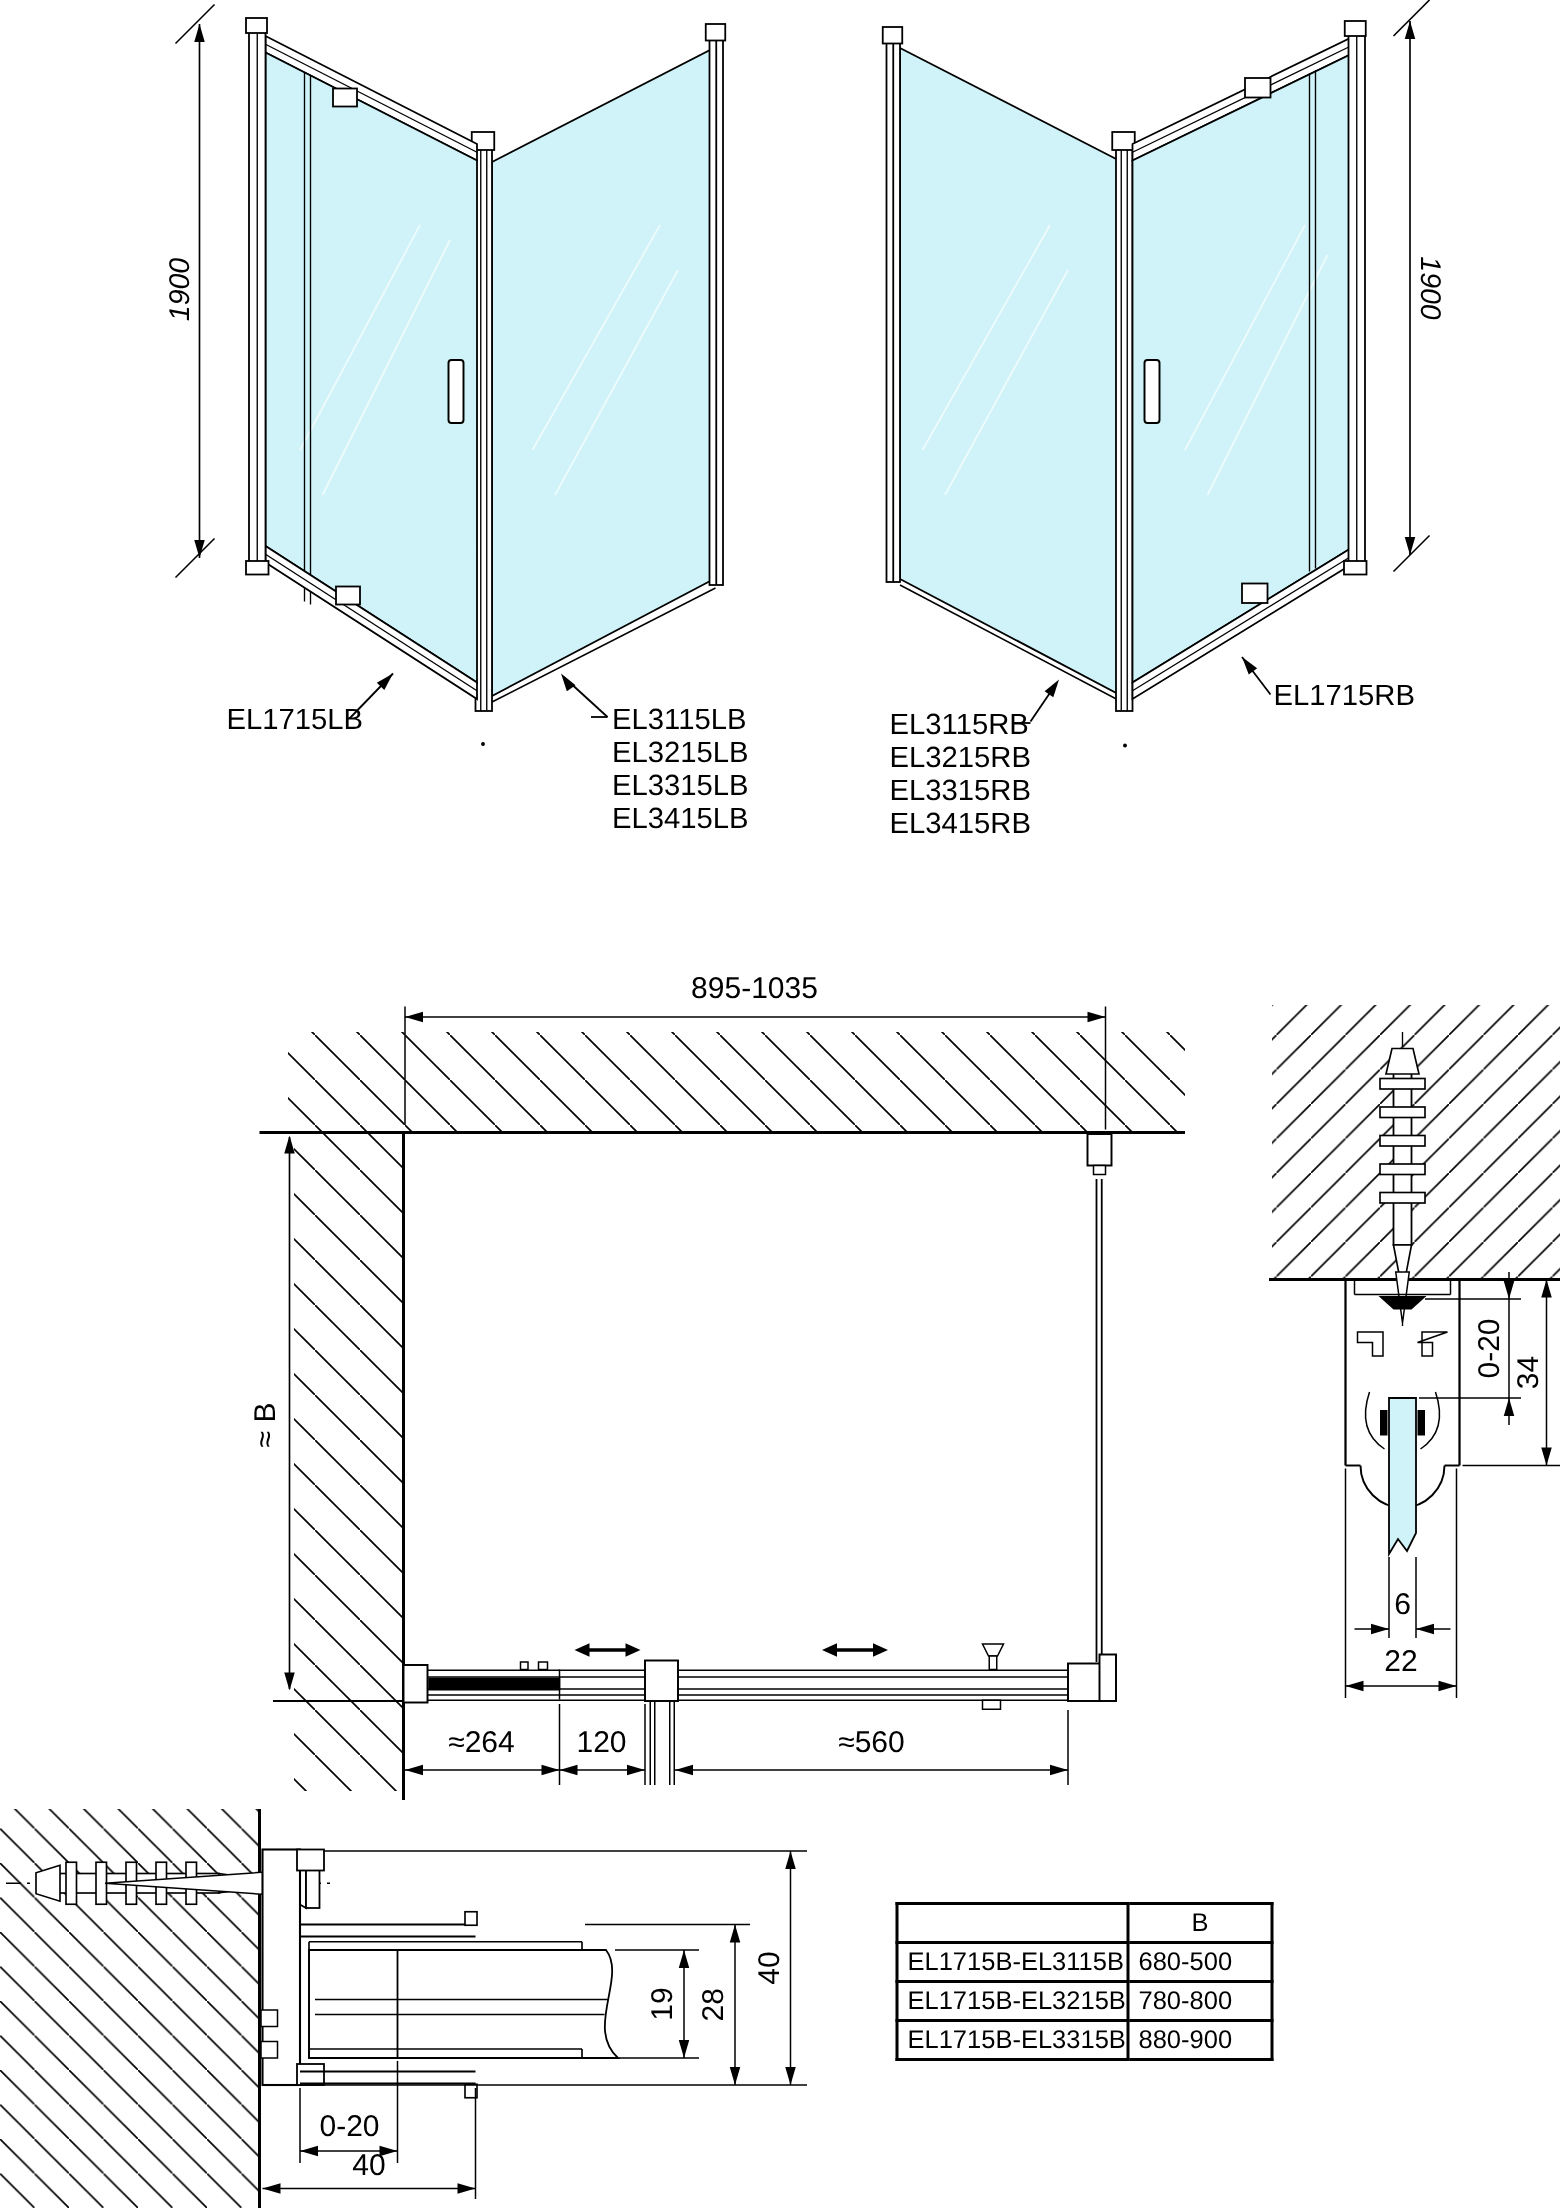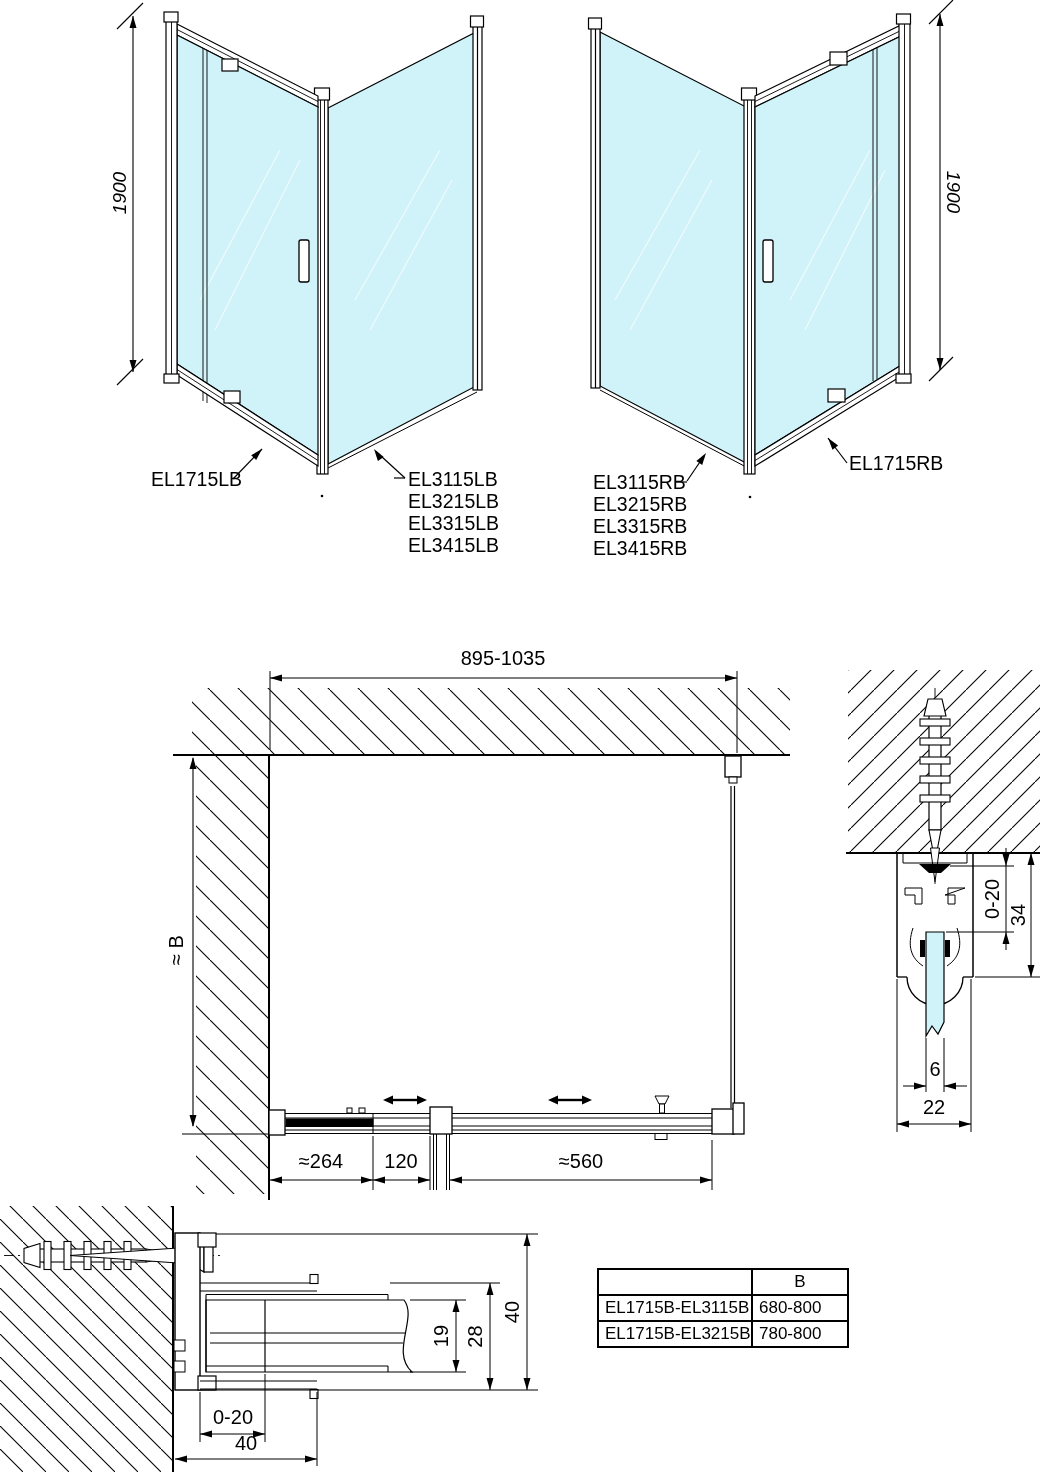--- a/index.html
+++ b/index.html
@@ -380,22 +380,26 @@
 </svg>
 
 <table id="size-table">
   <tbody>
     <tr>
       <td class="c1"></td>
       <td class="c2 hdr">B</td>
     </tr>
     <tr>
       <td class="c1">EL1715B-EL3115B</td>
-      <td class="c2">680-800</td>
+      <td class="c2">680-500</td>
     </tr>
     <tr>
       <td class="c1">EL1715B-EL3215B</td>
       <td class="c2">780-800</td>
     </tr>
+    <tr>
+      <td class="c1">EL1715B-EL3315B</td>
+      <td class="c2">880-900</td>
+    </tr>
   </tbody>
 </table>
 
 </div>
 
 </body></html>

